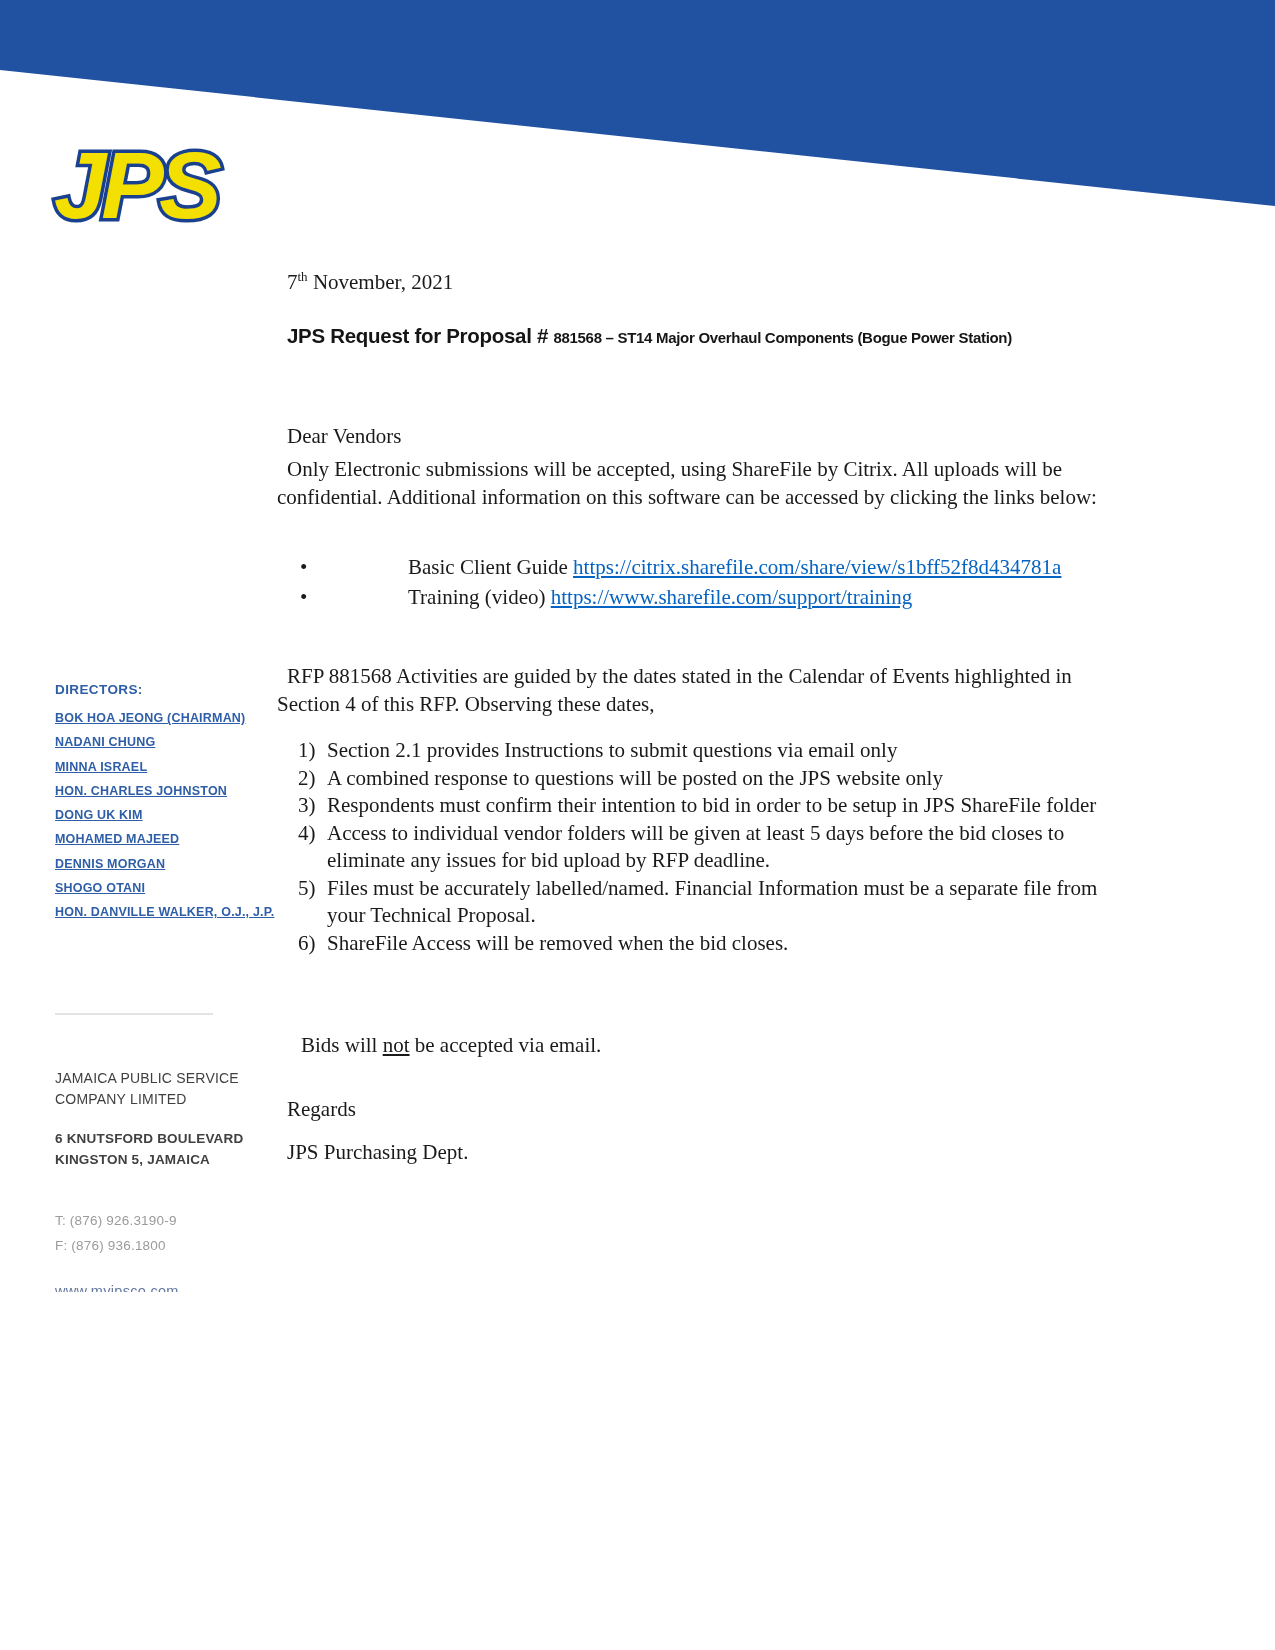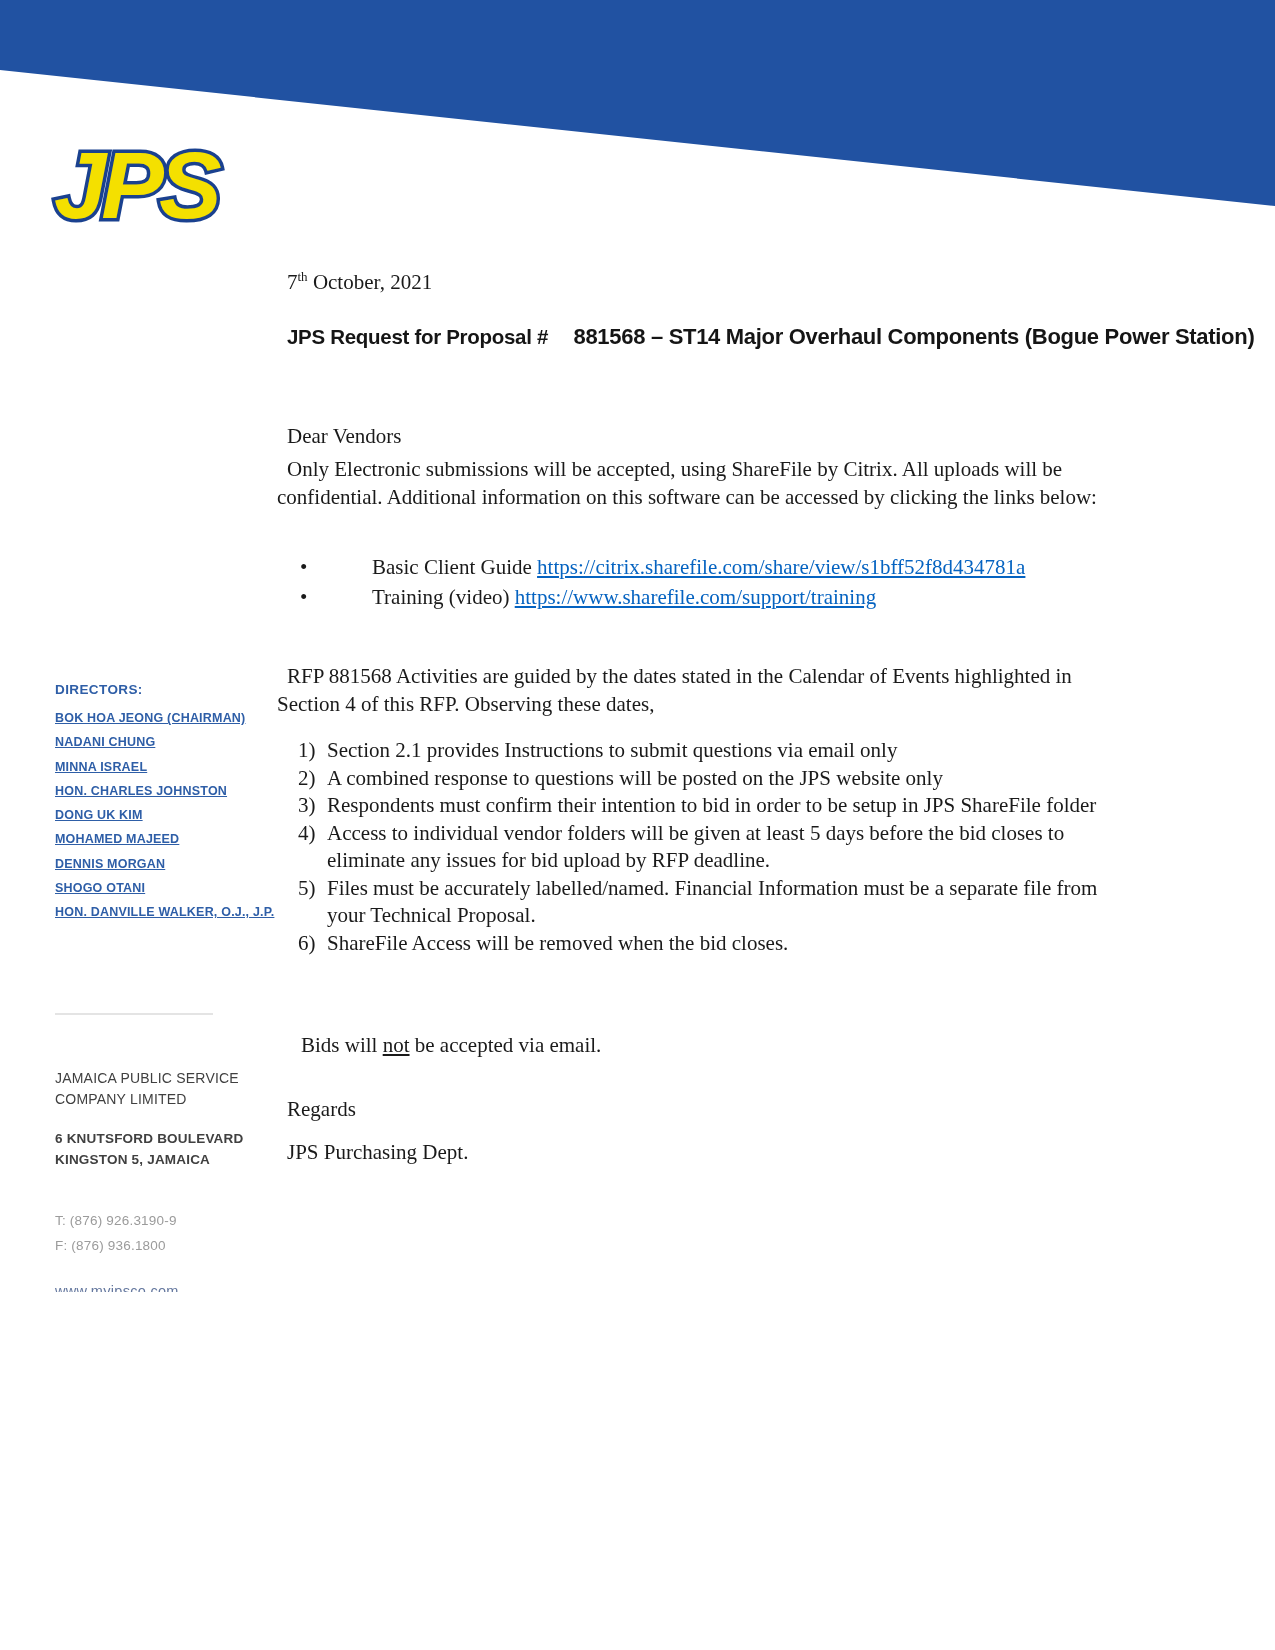--- a/index.html
+++ b/index.html
@@ -63,30 +63,30 @@
 
   .date-line { position: absolute; top: 270px; left: 10px; }
   .date-line sup { font-size: 13px; vertical-align: super; line-height: 0; text-align: center; }
 
   .title-line {
     position: absolute; top: 324px; left: 10px; width: 830px;
     font-family: "Liberation Sans", sans-serif; font-weight: bold;
     color: #151515; letter-spacing: -0.3px; white-space: nowrap;
   }
   .title-lead { font-size: 20.5px; }
-  .title-rest { font-size: 22px; margin-left: 20px; }
+  .title-rest { font-size: 15px; }
 
   .salutation { position: absolute; top: 424px; left: 10px; }
 
   .intro-par { position: absolute; top: 455px; left: 0; width: 850px; line-height: 28px; text-indent: 10px; }
 
   .bullet-list { position: absolute; top: 553px; left: 23px; }
   .bullet-row { display: flex; line-height: 29.5px; }
   .bullet-marker { width: 72px; flex: 0 0 72px; }
-  .bullet-label { white-space: pre; }
+  .bullet-label { white-space: pre; margin-left: 36px; }
 
   .rfp-par { position: absolute; top: 662px; left: 0; width: 855px; line-height: 28px; text-indent: 10px; }
 
   .numbered-list { position: absolute; top: 737px; left: 21px; width: 830px; }
   .numbered-item { display: flex; line-height: 27.5px; }
   .num-col { flex: 0 0 29px; }
   .num-text { flex: 1; }
 
   .bids-note { position: absolute; top: 1013px; left: 24px; margin-top: 20px; }
   .bids-note .u { text-decoration: underline; }
@@ -157,21 +157,21 @@
         </svg>
       </div>
       <div class="social-circle">
         <span class="fb-glyph">f</span>
       </div>
     </div>
   </div>
 
   <div class="main">
 
-    <div class="date-line"><span>7</span><sup>th</sup><span> October, 2021</span></div>
+    <div class="date-line"><span>7</span><sup>th</sup><span> November, 2021</span></div>
 
     <div class="title-line"><span class="title-lead">JPS Request for Proposal # </span><span class="title-rest">881568 – ST14 Major Overhaul Components (Bogue Power Station)</span></div>
 
     <div class="salutation">Dear Vendors</div>
 
     <div class="intro-par">Only Electronic submissions will be accepted, using ShareFile by Citrix.  All uploads will be confidential. Additional information on this software can be accessed by clicking the links below:</div>
 
     <div class="bullet-list">
       <div class="bullet-row">
         <span class="bullet-marker">•</span>

